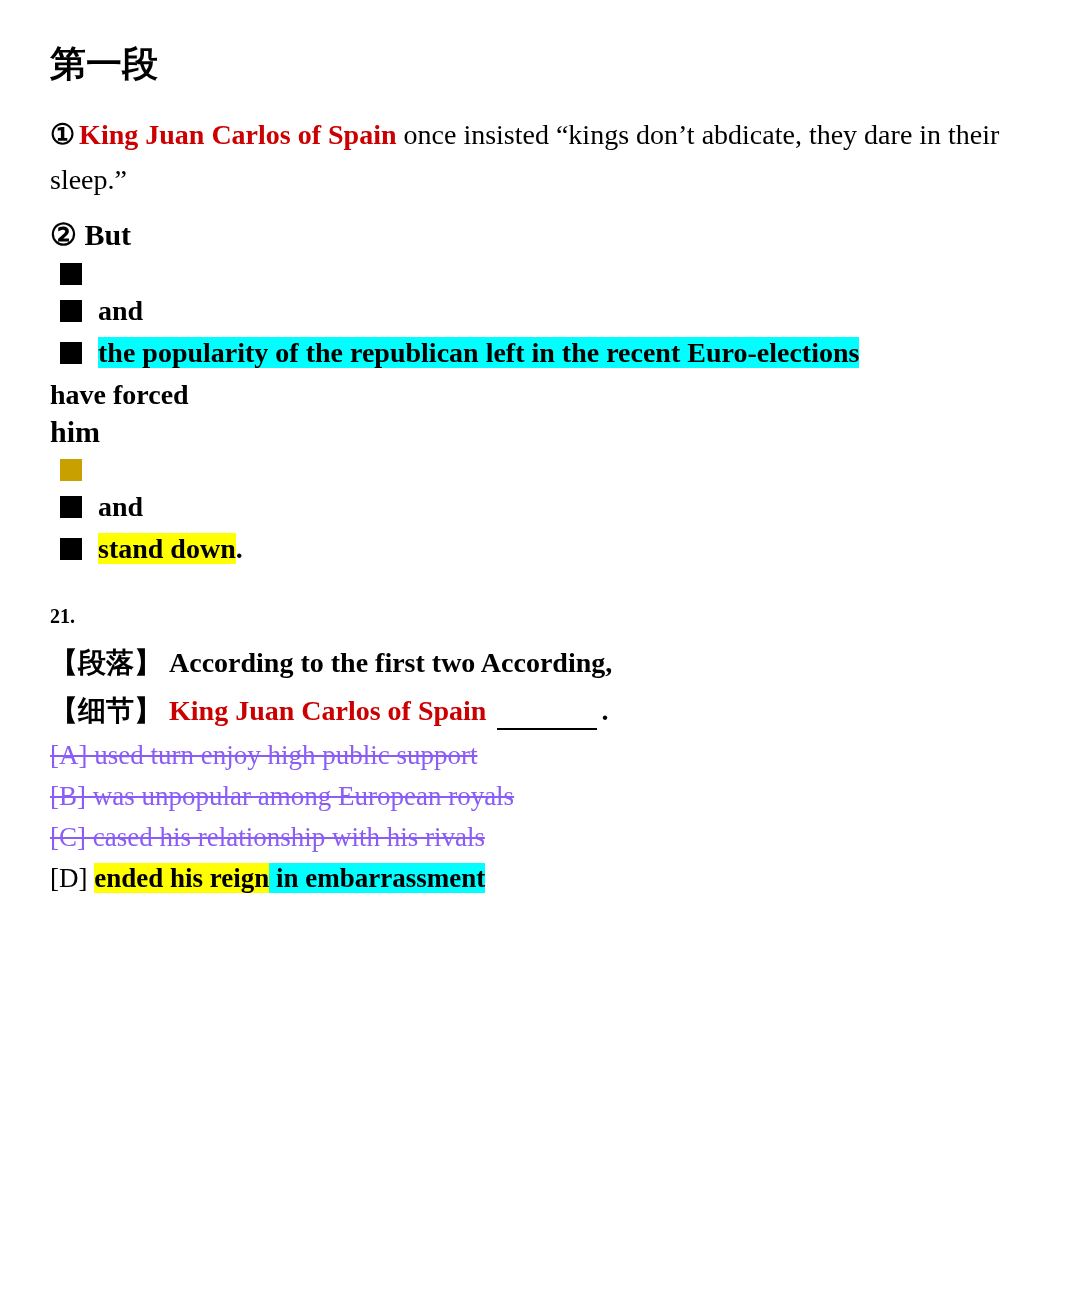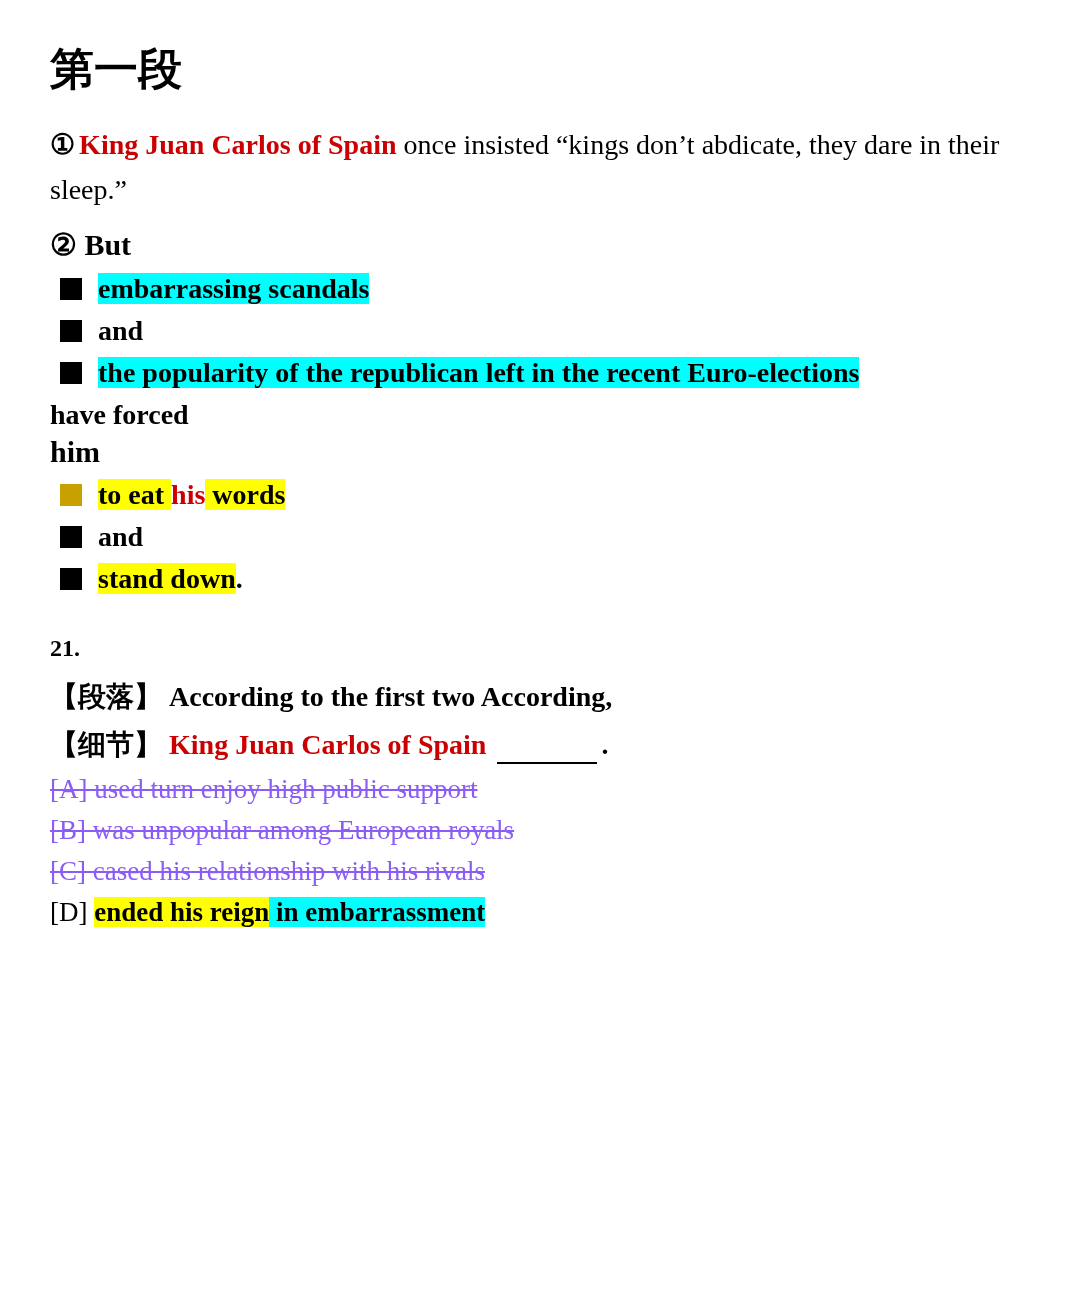--- a/index.html
+++ b/index.html
@@ -10,21 +10,21 @@
     body {
       background: #ffffff;
       font-family: "Times New Roman", Times, serif;
       font-size: 28px;
       color: #000000;
       padding: 40px 50px;
       width: 1080px;
       min-height: 1304px;
     }
     .section-title {
-      font-size: 44px;
+      font-size: 36px;
       font-weight: bold;
       margin-bottom: 24px;
       font-family: "SimHei", "STHeiti", sans-serif;
     }
     .paragraph {
       margin-bottom: 12px;
       line-height: 1.6;
     }
     .circled-num {
       font-weight: bold;
@@ -67,21 +67,21 @@
       margin: 10px 0 4px 0;
     }
     .him-line {
       color: #000000;
       font-weight: bold;
       font-size: 30px;
       margin-bottom: 4px;
     }
     .question-number {
       font-weight: bold;
-      font-size: 24px;
+      font-size: 20px;
       margin-top: 40px;
       margin-bottom: 16px;
     }
     .bracket-label {
       font-weight: bold;
       font-size: 28px;
       margin-bottom: 8px;
     }
     .answer-option {
       font-size: 27px;
@@ -118,46 +118,40 @@
 <div class="paragraph">
   <span class="circled-num">①</span><span class="red-text">King Juan Carlos of Spain</span><span> once insisted “kings don’t abdicate, they dare in their sleep.”</span>
 </div>
 
 <div class="but-line">
   <span>②</span>&nbsp;<span>But</span>
 </div>
 
 <div class="bullet-row">
   <span class="bullet-square"></span>
-  <span class="bullet-content">
-    <span class="highlight-cyan">embarrassing scandals</span>
-  </span>
 </div>
 
 <div class="bullet-row">
   <span class="bullet-square"></span>
   <span class="bullet-content bold-text">and</span>
 </div>
 
 <div class="bullet-row">
   <span class="bullet-square"></span>
   <span class="bullet-content">
     <span class="highlight-cyan">the popularity of the republican left in the recent Euro-elections</span>
   </span>
 </div>
 
 <div class="have-forced">have forced</div>
 
 <div class="him-line">him</div>
 
 <div class="bullet-row">
   <span class="bullet-square" style="background:#c8a000;"></span>
-  <span class="bullet-content">
-    <span class="highlight-yellow">to eat </span><span class="red-text">his</span><span class="highlight-yellow"> words</span>
-  </span>
 </div>
 
 <div class="bullet-row">
   <span class="bullet-square"></span>
   <span class="bullet-content bold-text">and</span>
 </div>
 
 <div class="bullet-row">
   <span class="bullet-square"></span>
   <span class="bullet-content">

